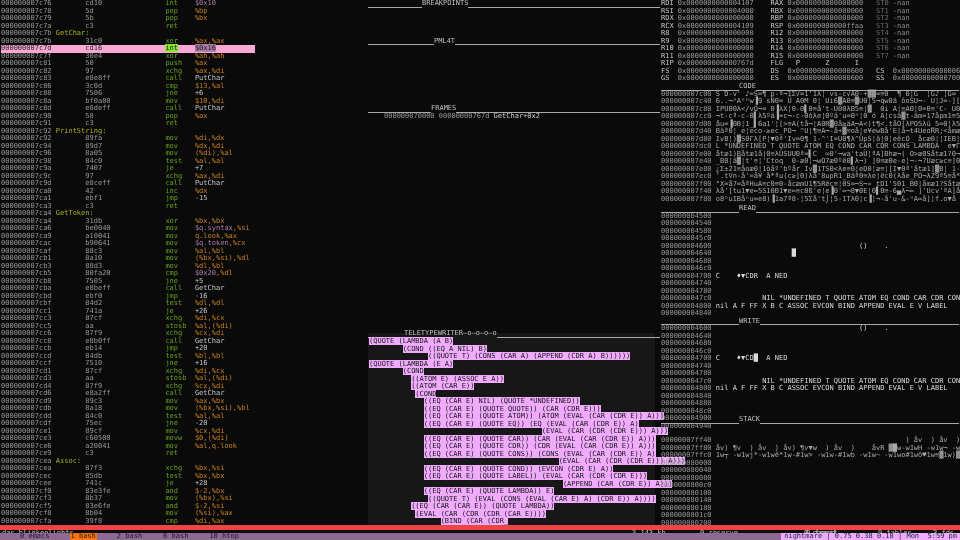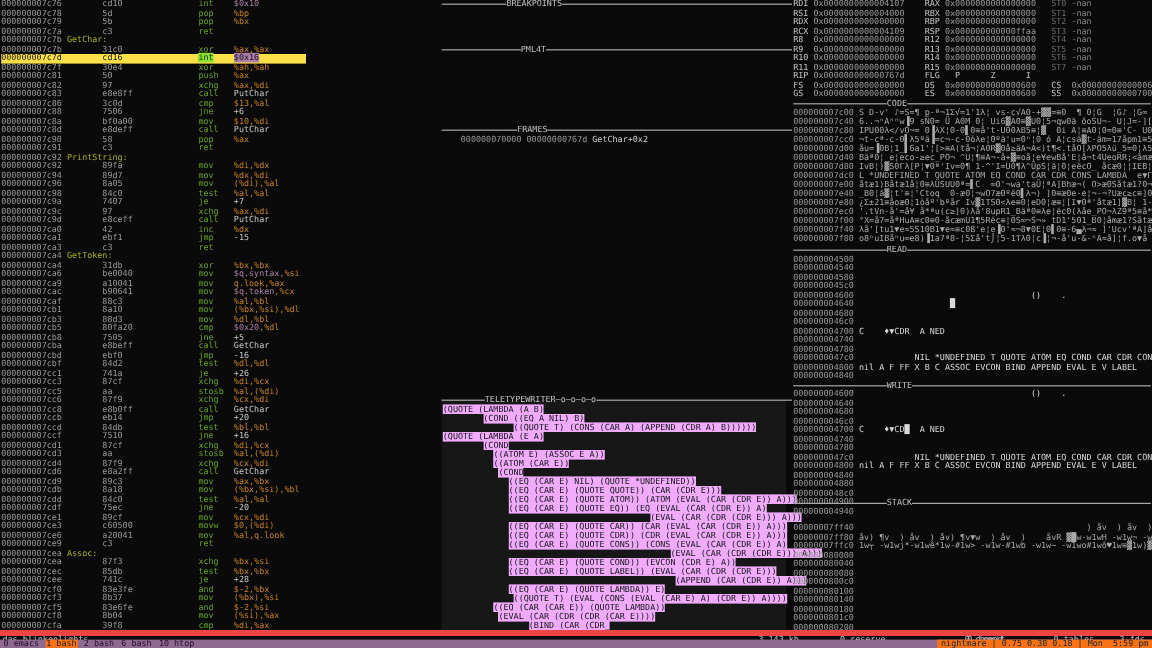--- a/index.html
+++ b/index.html
@@ -6,26 +6,26 @@
   body{width:960px;height:540px;overflow:hidden;position:relative;
        font-family:"DejaVu Sans Mono",monospace;font-size:7px;line-height:7.5px;
        -webkit-font-smoothing:none}
   .ln{height:7.5px;white-space:pre}
   
   #disasm{position:absolute;left:1px;top:0;width:254px}
   .adr{color:#989898}.hex{color:#989898}
   .mn{color:#67a41c}.sp{color:#989898}
   .lbl{color:#a8b01c}
   .o-i{color:#ad7fa8}.o-r{color:#c8801e}.o-s{color:#c6c6c6}
-  .cur{background:#fde047}
+  .cur{background:#f9a8d4}
   .cur .adr,.cur .hex,.cur .sp{color:#1c1c1c}
   .cur .mn{background:#8ae234;color:#142800}
   .cur .o-i{background:#ad7fa8;color:#1c1024}
   
-  .rule{position:absolute;display:flex;align-items:center;height:7.5px;color:#c2c2c2}
+  .rule{position:absolute;display:flex;align-items:flex-end;height:7.5px;color:#c2c2c2}
   .rule i{display:block;height:1px;background:#a8a8a8;font-style:normal}
   .rule .df{flex:1}
   .rule b{font-weight:normal}
   
   #frames-line{position:absolute;left:384px;top:112.5px}
   #frames-line .sym{color:#d0d0d0}
   #ttybg{position:absolute;left:368px;top:333px;width:287px;height:192px;background:#171717}
   #tty{position:absolute;left:369px;top:338px}
   .ttx{background:#f0abfc;color:#141414}
   
@@ -38,24 +38,24 @@
   #stack-lines{position:absolute;left:661px;top:437px}
   .mem{color:#aaaaaa}
   .rwm{color:#dadada}
   
   #status{position:absolute;left:0;top:525px;width:960px;height:8px;background:#0c0c0c;
           border-top:5px solid #ef4444;box-sizing:border-box;color:#c4c4c4}
   #status span{position:absolute;top:0;white-space:pre}
   
   #tmux{position:absolute;left:0;top:533px;width:960px;height:7px;background:#8e6a93;
         color:#201028;line-height:7px}
-  #tmux-windows{position:absolute;left:2px;top:0;display:flex;gap:4px}
+  #tmux-windows{position:absolute;left:19px;top:0;display:flex;gap:19px}
   .twin{padding:0 1px;white-space:pre}
   .twin.act{background:#f97316;color:#1c2000}
-  #tmux-right{position:absolute;right:0;top:0;background:#f97316;color:#12242f;padding:0 3px;white-space:pre}
+  #tmux-right{position:absolute;right:0;top:0;background:#f0abfc;color:#12242f;padding:0 3px;white-space:pre}
 </style>
 </head>
 <body>
 
 <div id="disasm">
     <div class="ln"><span class="adr">000000007c76        </span><span class="hex">cd10               </span><span class="mn">int</span><span class="sp">    </span><span class="o-i">$0x10</span></div>
     <div class="ln"><span class="adr">000000007c78        </span><span class="hex">5d                 </span><span class="mn">pop</span><span class="sp">    </span><span class="o-r">%bp</span></div>
     <div class="ln"><span class="adr">000000007c79        </span><span class="hex">5b                 </span><span class="mn">pop</span><span class="sp">    </span><span class="o-r">%bx</span></div>
     <div class="ln"><span class="adr">000000007c7a        </span><span class="hex">c3                 </span><span class="mn">ret</span><span class="sp">    </span></div>
     <div class="ln"><span class="adr">000000007c7b </span><span class="lbl">GetChar:</span></div>

